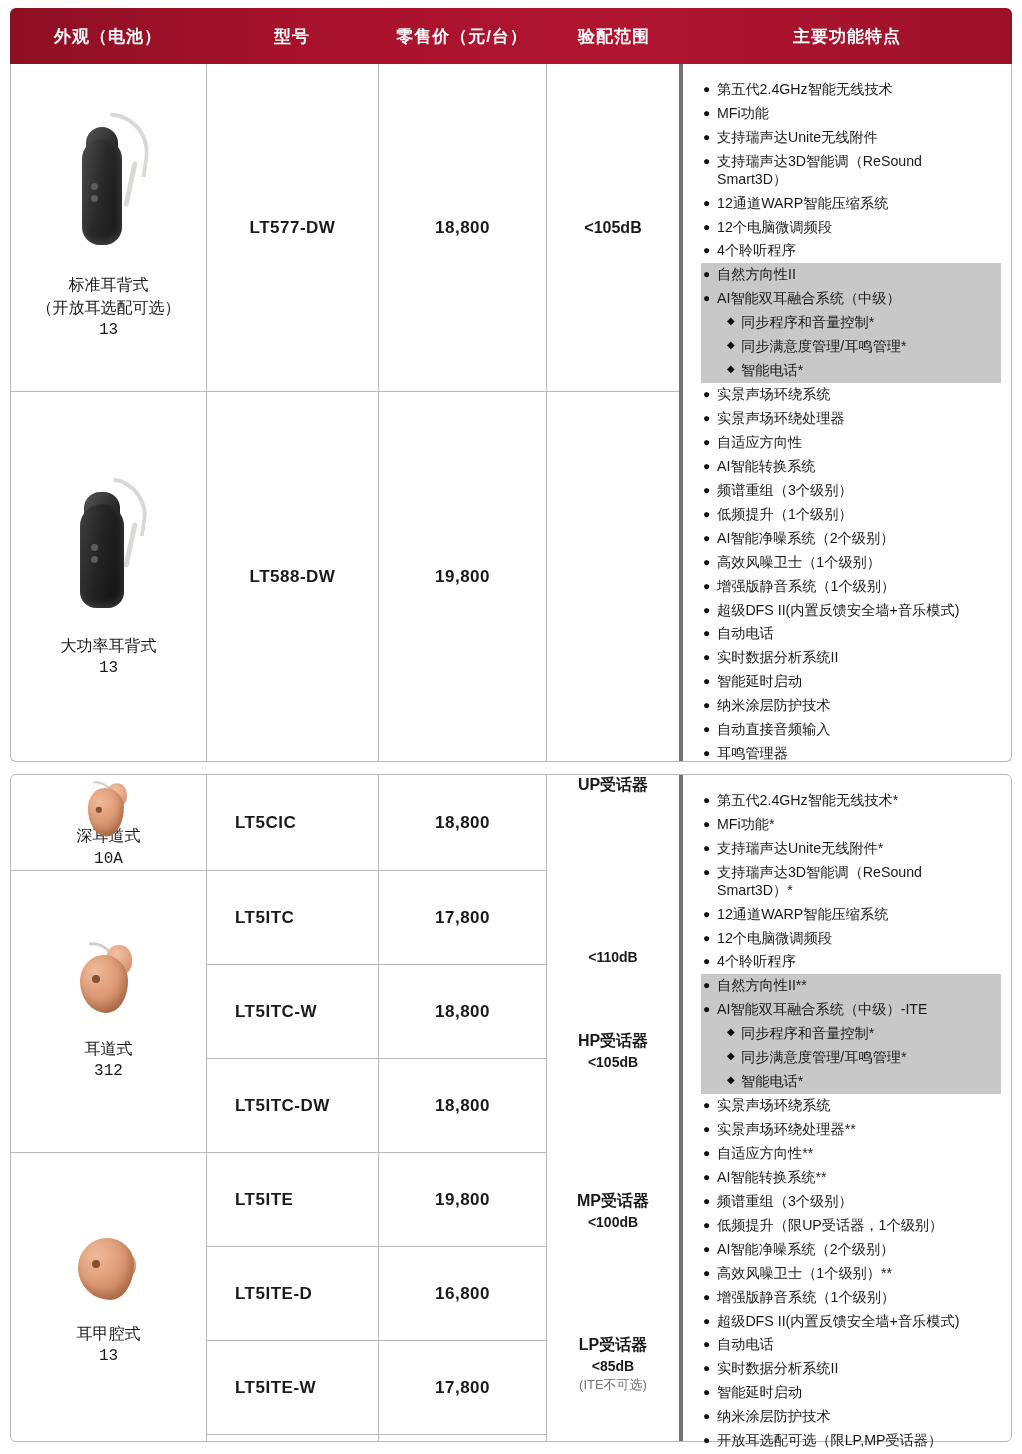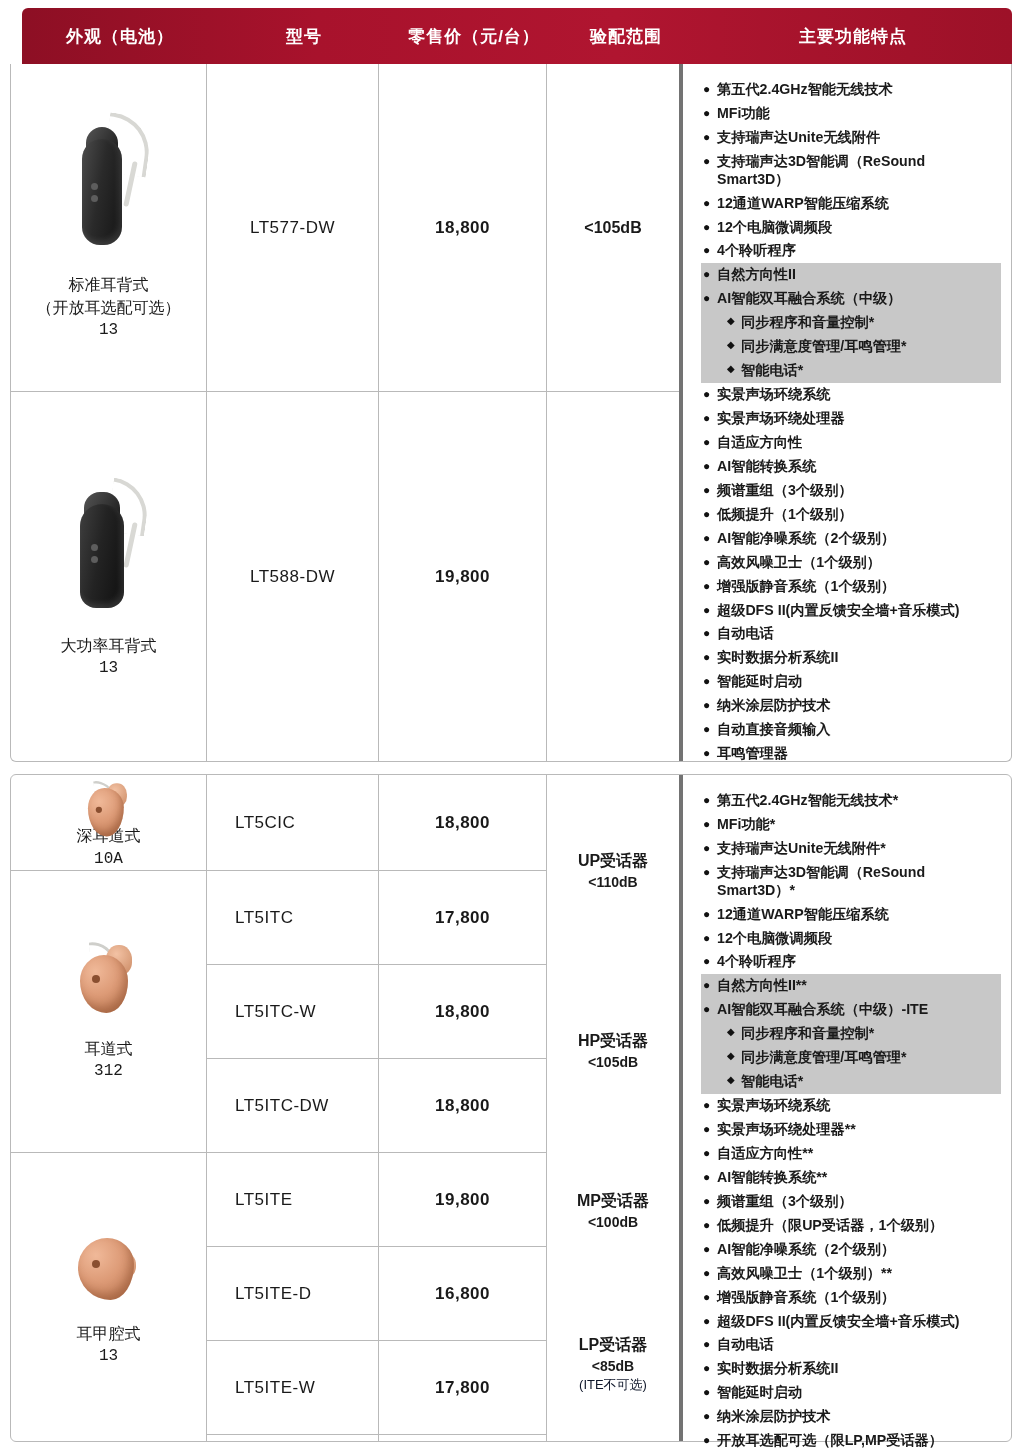--- a/index.html
+++ b/index.html
@@ -8,21 +8,21 @@
     background:#ffffff;
     font-family:"Liberation Sans","DejaVu Sans",sans-serif;
     color:#1a1a1a;
     -webkit-font-smoothing:antialiased;
   }
   .page{position:relative;width:1022px;height:1454px;overflow:hidden;}
 
   
   .header{
     position:relative;
-    margin:8px 10px 0 22px;
+    margin:8px 10px 0 10px;
     height:56px;
     background:#a4112a;
     background:linear-gradient(90deg,#8d0f24 0%,#a8122c 30%,#b01530 60%,#9d1128 100%);
     border-radius:6px 6px 0 0;
     display:flex;align-items:center;
     color:#fff;
     font-size:17px;
     font-weight:bold;
     letter-spacing:1px;
   }
@@ -58,25 +58,25 @@
   .cell{
     box-sizing:border-box;
     display:flex;
     flex-direction:column;
     align-items:center;
     justify-content:center;
     text-align:center;
   }
   .divider{border-bottom:1px solid #b9b9b9;}
 
-  .model-text{font-size:17px;font-weight:normal;letter-spacing:.5px;}
+  .model-text{font-size:17px;font-weight:bold;letter-spacing:.5px;}
   .price-text{font-size:17px;font-weight:bold;letter-spacing:.5px;}
   .range-text{font-size:16px;font-weight:bold;}
   .range-sub{font-size:14px;font-weight:bold;margin-top:2px;}
-  .range-note{font-size:13px;color:#0f172a;margin-top:2px;}
+  .range-note{font-size:13px;color:#737373;margin-top:2px;}
 
   .appearance-label{font-size:16px;line-height:1.45;margin-top:10px;}
   .appearance-batt{font-size:16px;line-height:1.4;font-family:Liberation Mono, monospace;}
 
   
   .features{
     padding:14px 10px 12px 18px;
     font-size:14.2px;
     line-height:1.0;
   }
@@ -90,21 +90,21 @@
     flex:none;
     width:14px;
     text-align:left;
     font-size:12px;
     line-height:1.45;
     color:#111;
   }
   .feat.sub{padding-left:26px;}
   .feat.sub .bullet{font-size:10px;}
   .feat.hl{background:#c8c8c8;}
-  .feat .txt{flex:1;font-weight:bold;}
+  .feat .txt{flex:1;}
 
   
   .device{position:relative;}
   
   .bte{width:86px;height:150px;}
   .bte .body{
     position:absolute;left:16px;top:26px;width:40px;height:106px;
     background:linear-gradient(100deg,#4c4c4c 0%,#2a2a2a 45%,#141414 100%);
     border-radius:20px 20px 18px 18px;
     box-shadow:inset -3px -4px 6px rgba(255,255,255,.12);
@@ -381,21 +381,21 @@
         <div class="cell price-text divider" style="height: 94px;">17,800</div>
         <div class="cell price-text divider" style="height: 94px;">18,800</div>
         <div class="cell price-text divider" style="height: 94px;">18,800</div>
         <div class="cell price-text divider" style="height: 94px;">19,800</div>
         <div class="cell price-text divider" style="height: 94px;">16,800</div>
         <div class="cell price-text divider" style="height: 94px;">17,800</div>
         <div class="cell price-text divider" style="height: 94px;">17,800</div>
       </div>
 
     <div class="col col-range" id="b2ranges">
-        <div class="cell" style="height: 190px;">
+        <div class="cell" style="height: 190px; justify-content: space-between;">
           <div class="range-text">UP受话器</div>
           <div class="range-sub">&lt;110dB</div>
         </div>
         <div class="cell" style="height: 170px;">
           <div class="range-text">HP受话器</div>
           <div class="range-sub">&lt;105dB</div>
         </div>
         <div class="cell" style="height: 150px;">
           <div class="range-text">MP受话器</div>
           <div class="range-sub">&lt;100dB</div>

